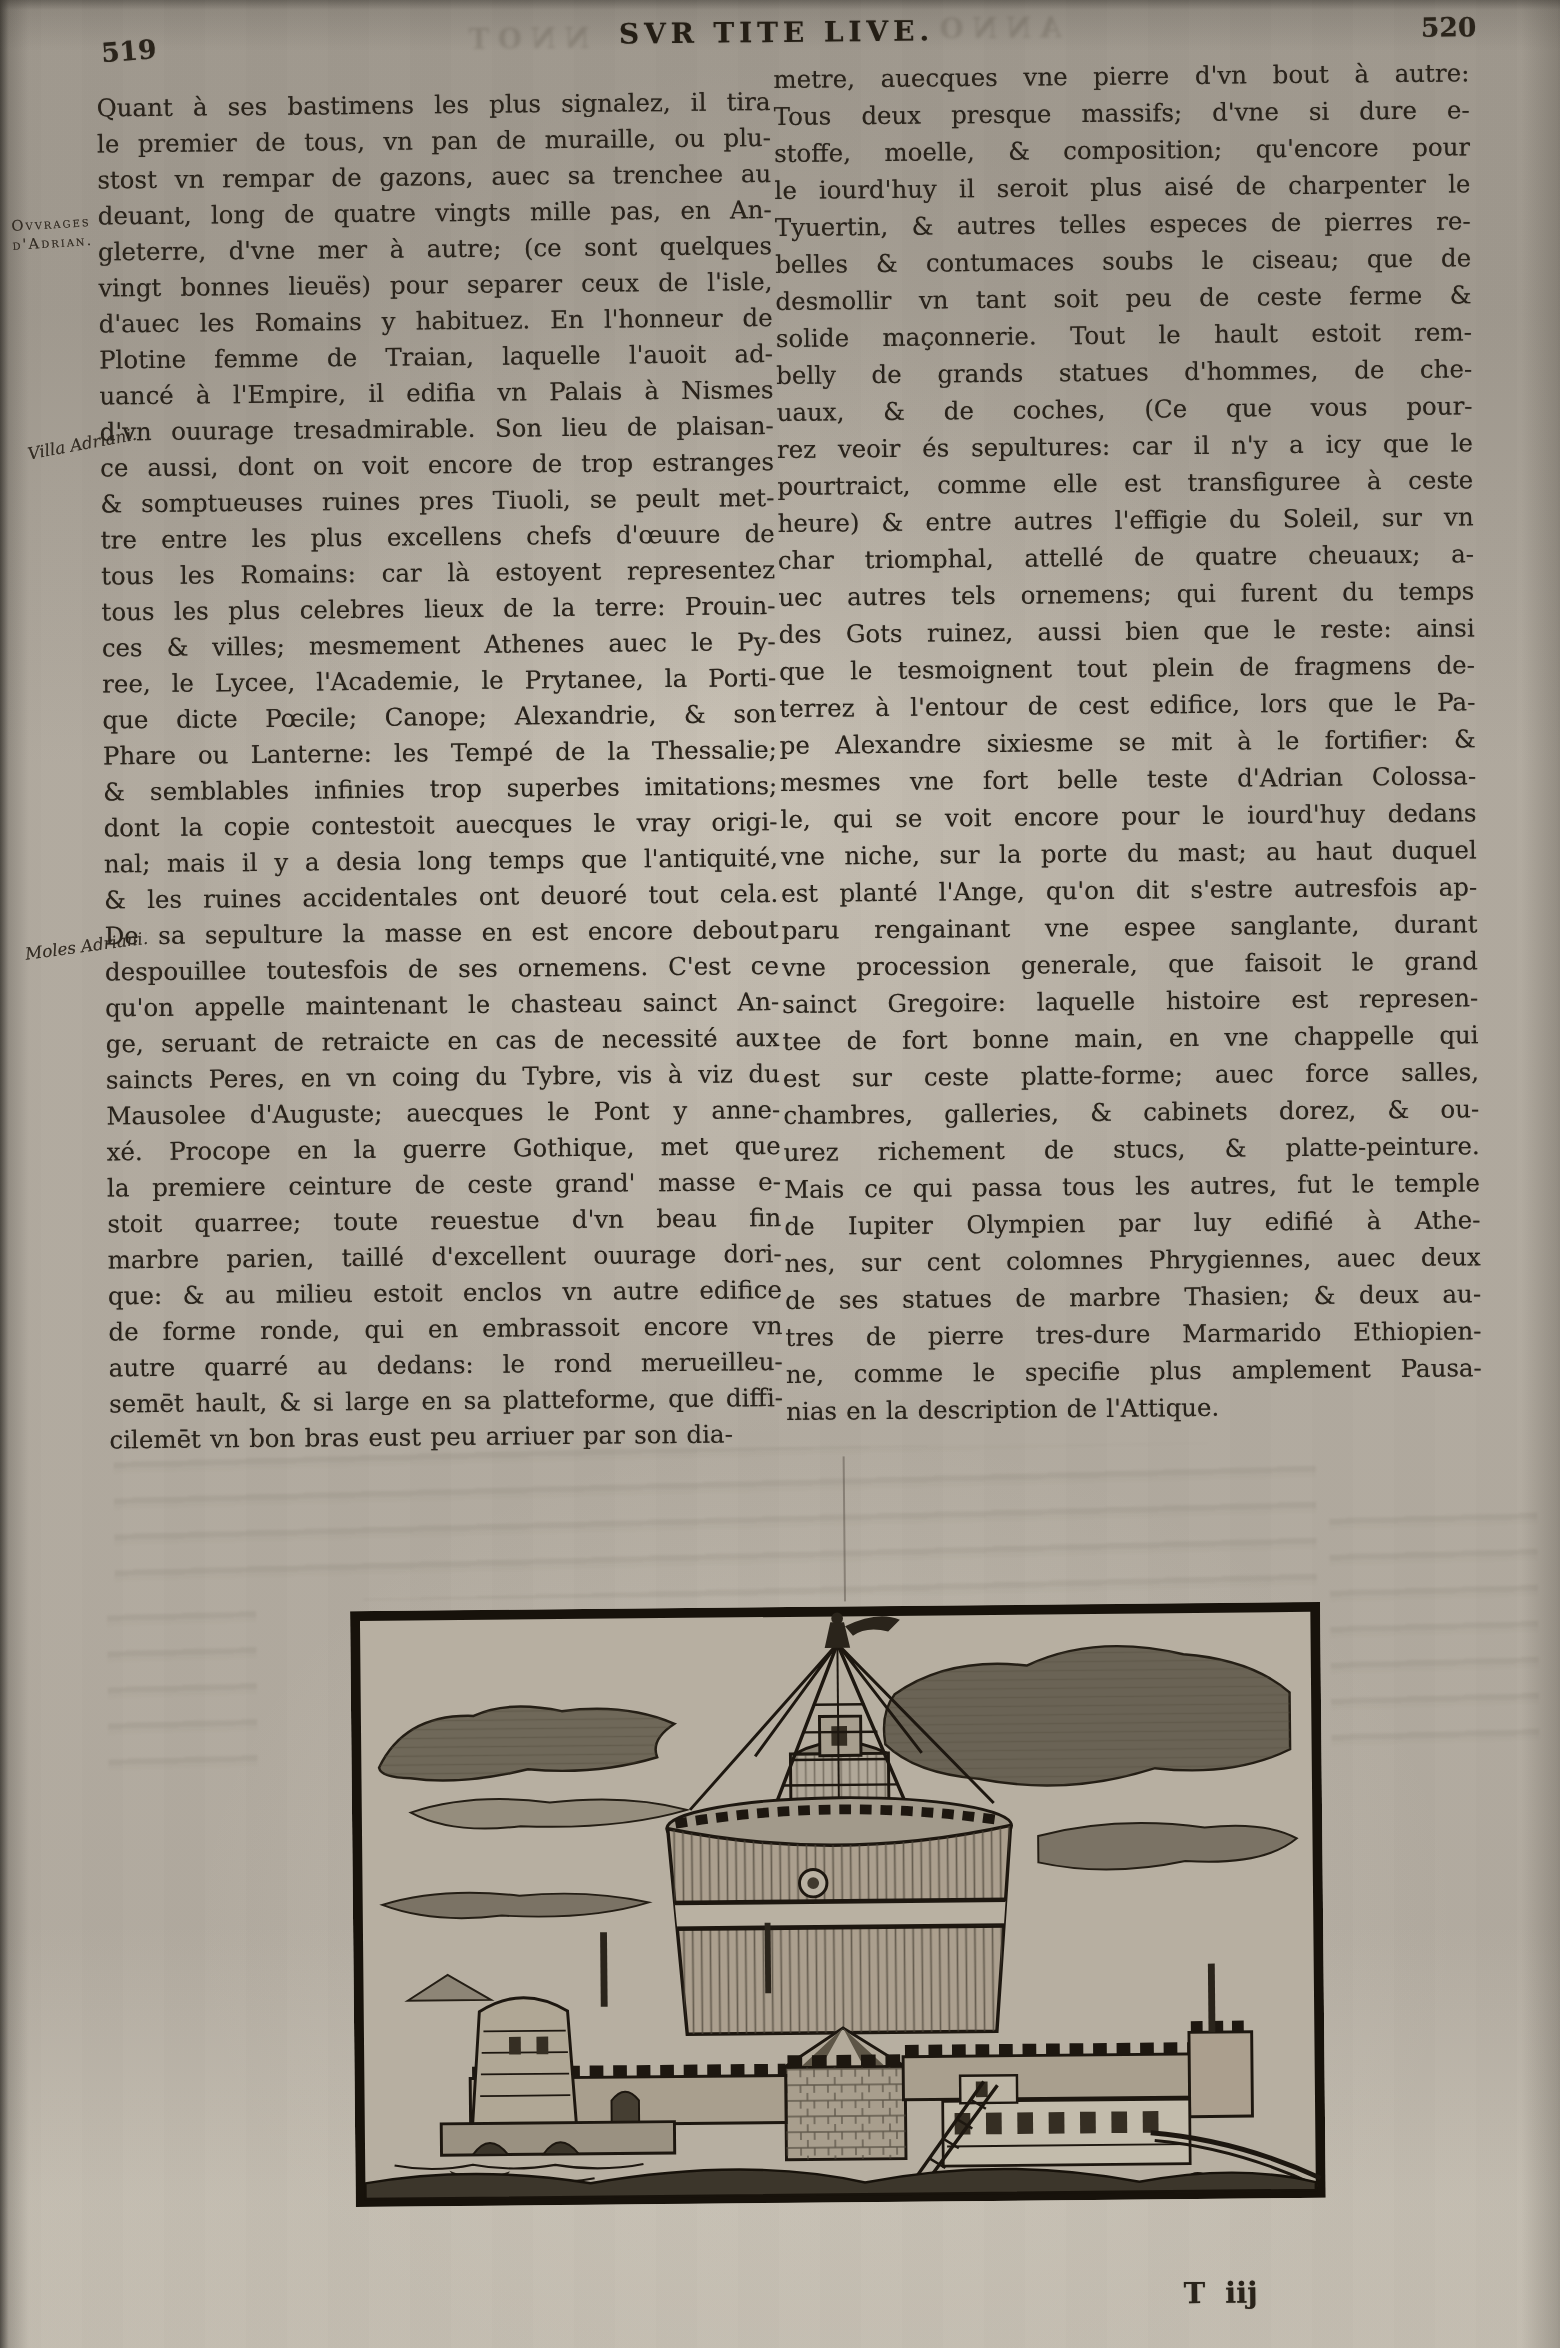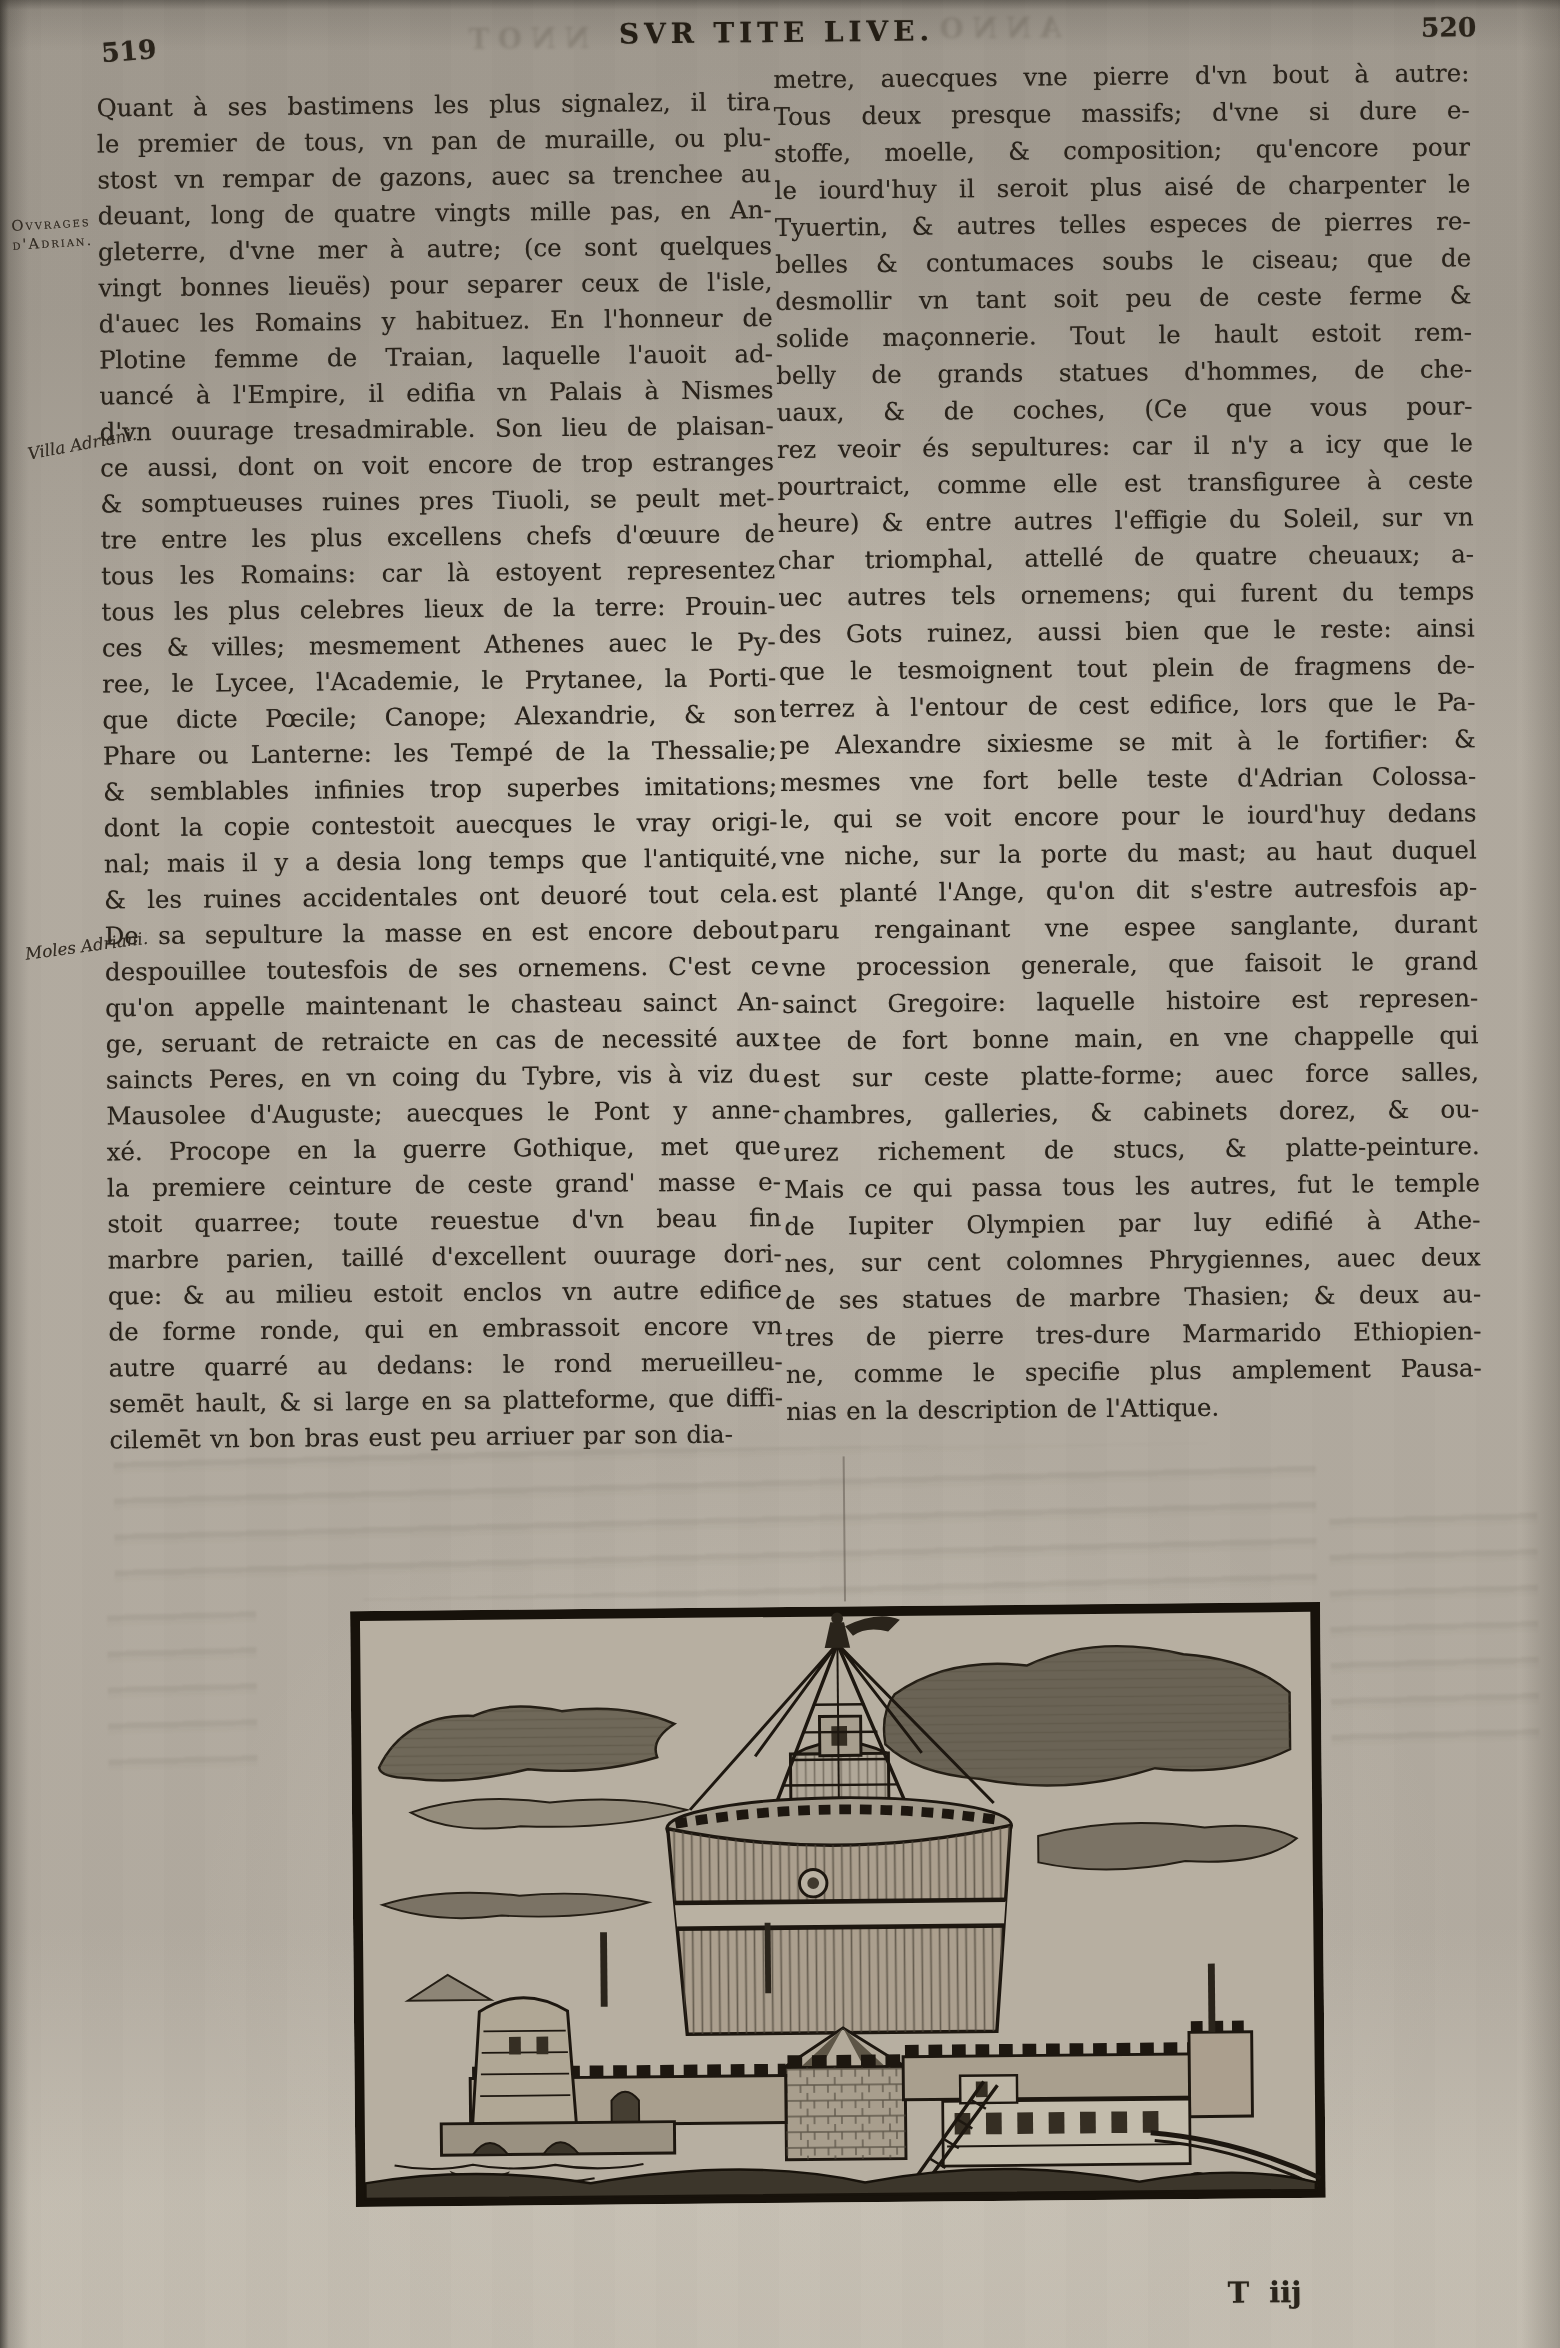--- a/index.html
+++ b/index.html
@@ -51,21 +51,21 @@
       rgba(86,77,64,.05) 14.7px 19.6px, transparent 19.6px 36px);}
   .gh-top{left:110px;top:1447px;width:1202px;height:149px;}
   .gh-left{left:102px;top:1600px;width:149px;height:163px;}
   .gh-right{left:1325px;top:1515px;width:208px;height:253px;}
   .gh-rule{position:absolute;left:839px;top:1457px;width:2px;height:145px;
     background:rgba(62,56,47,.38);filter:blur(0.5px);}
   
   .woodcut{position:absolute;left:345px;top:1607px;width:970px;height:596px;margin:0;}
   .woodcut svg{display:block;width:100%;height:100%;}
   
-  .signature{position:absolute;left:1216px;top:2280px;font-size:29px;font-weight:bold;
+  .signature{position:absolute;left:1172px;top:2280px;font-size:29px;font-weight:bold;
     color:#2a241b;word-spacing:9.8px;text-shadow:0 0 1px rgba(42,36,27,.5);}
 </style>
 </head>
 <body>
 
 <div class="page">
   <div class="sheet">
 
     <header>
       <span class="pagenum left">519</span>

